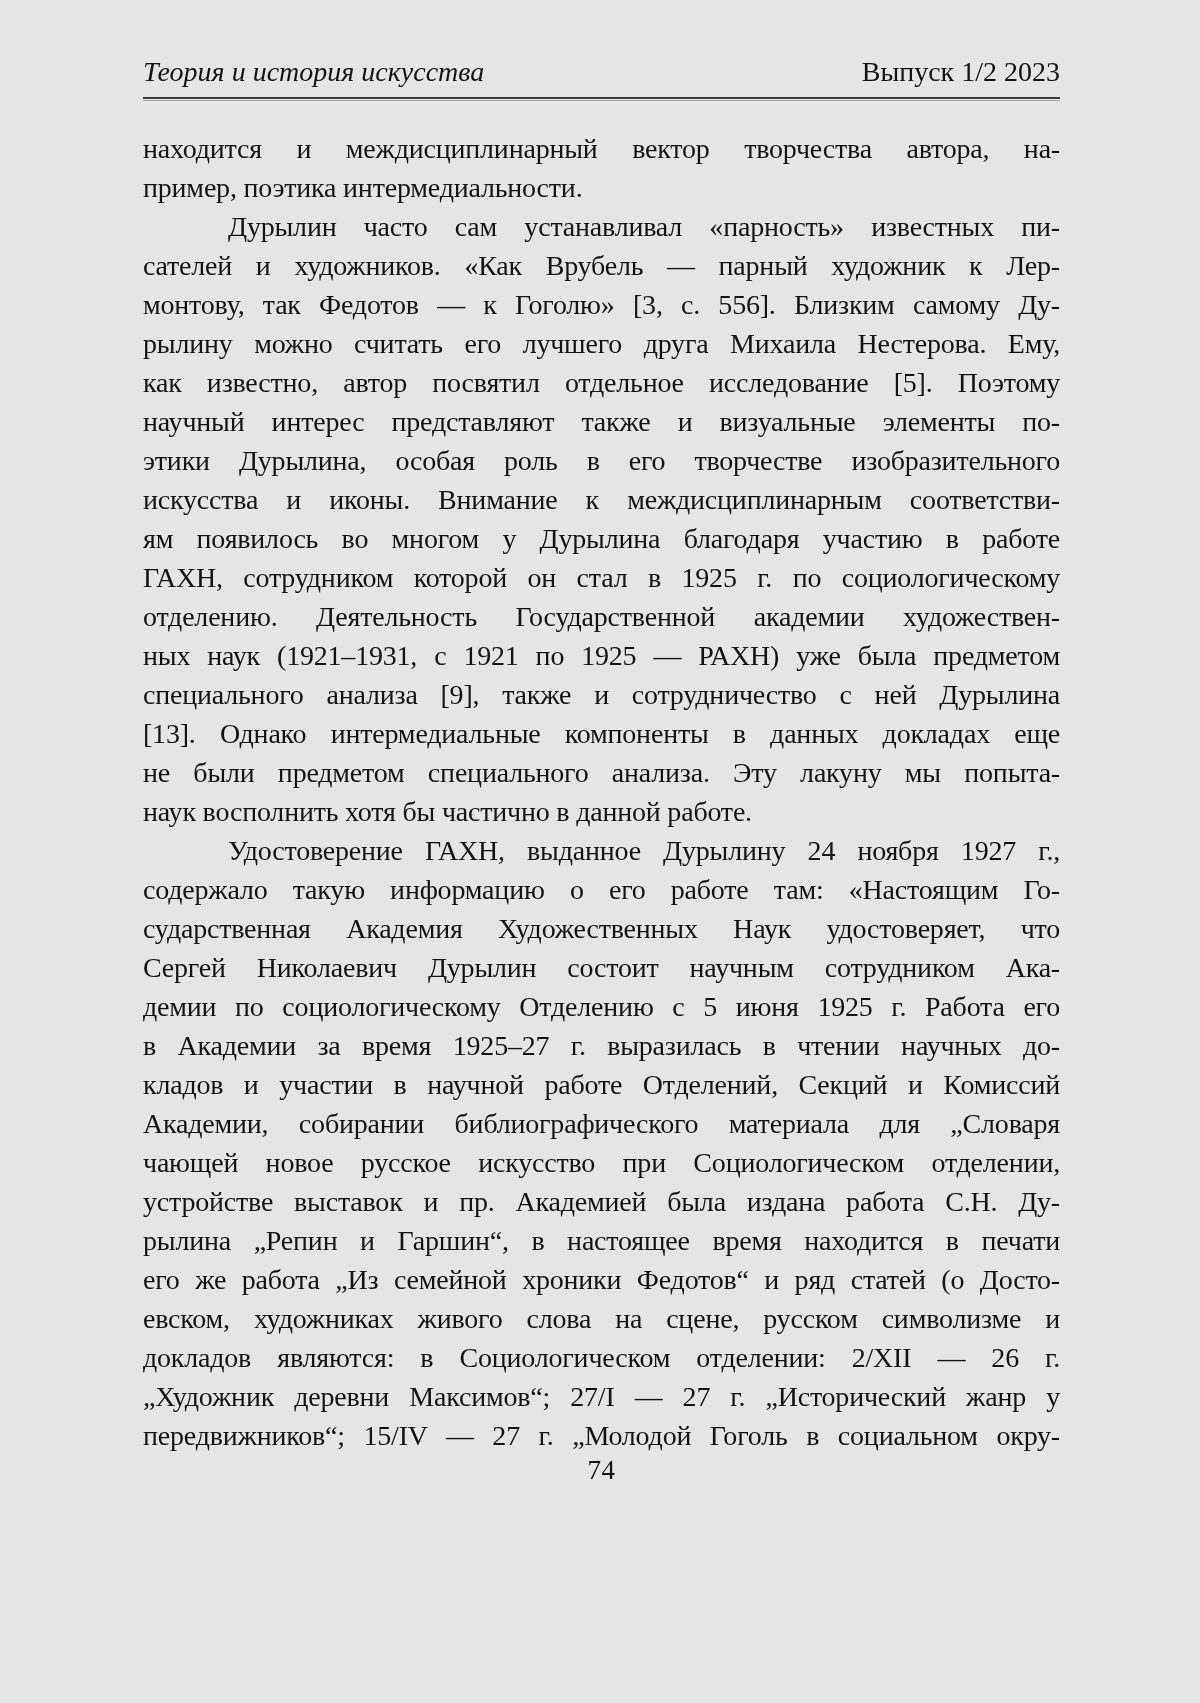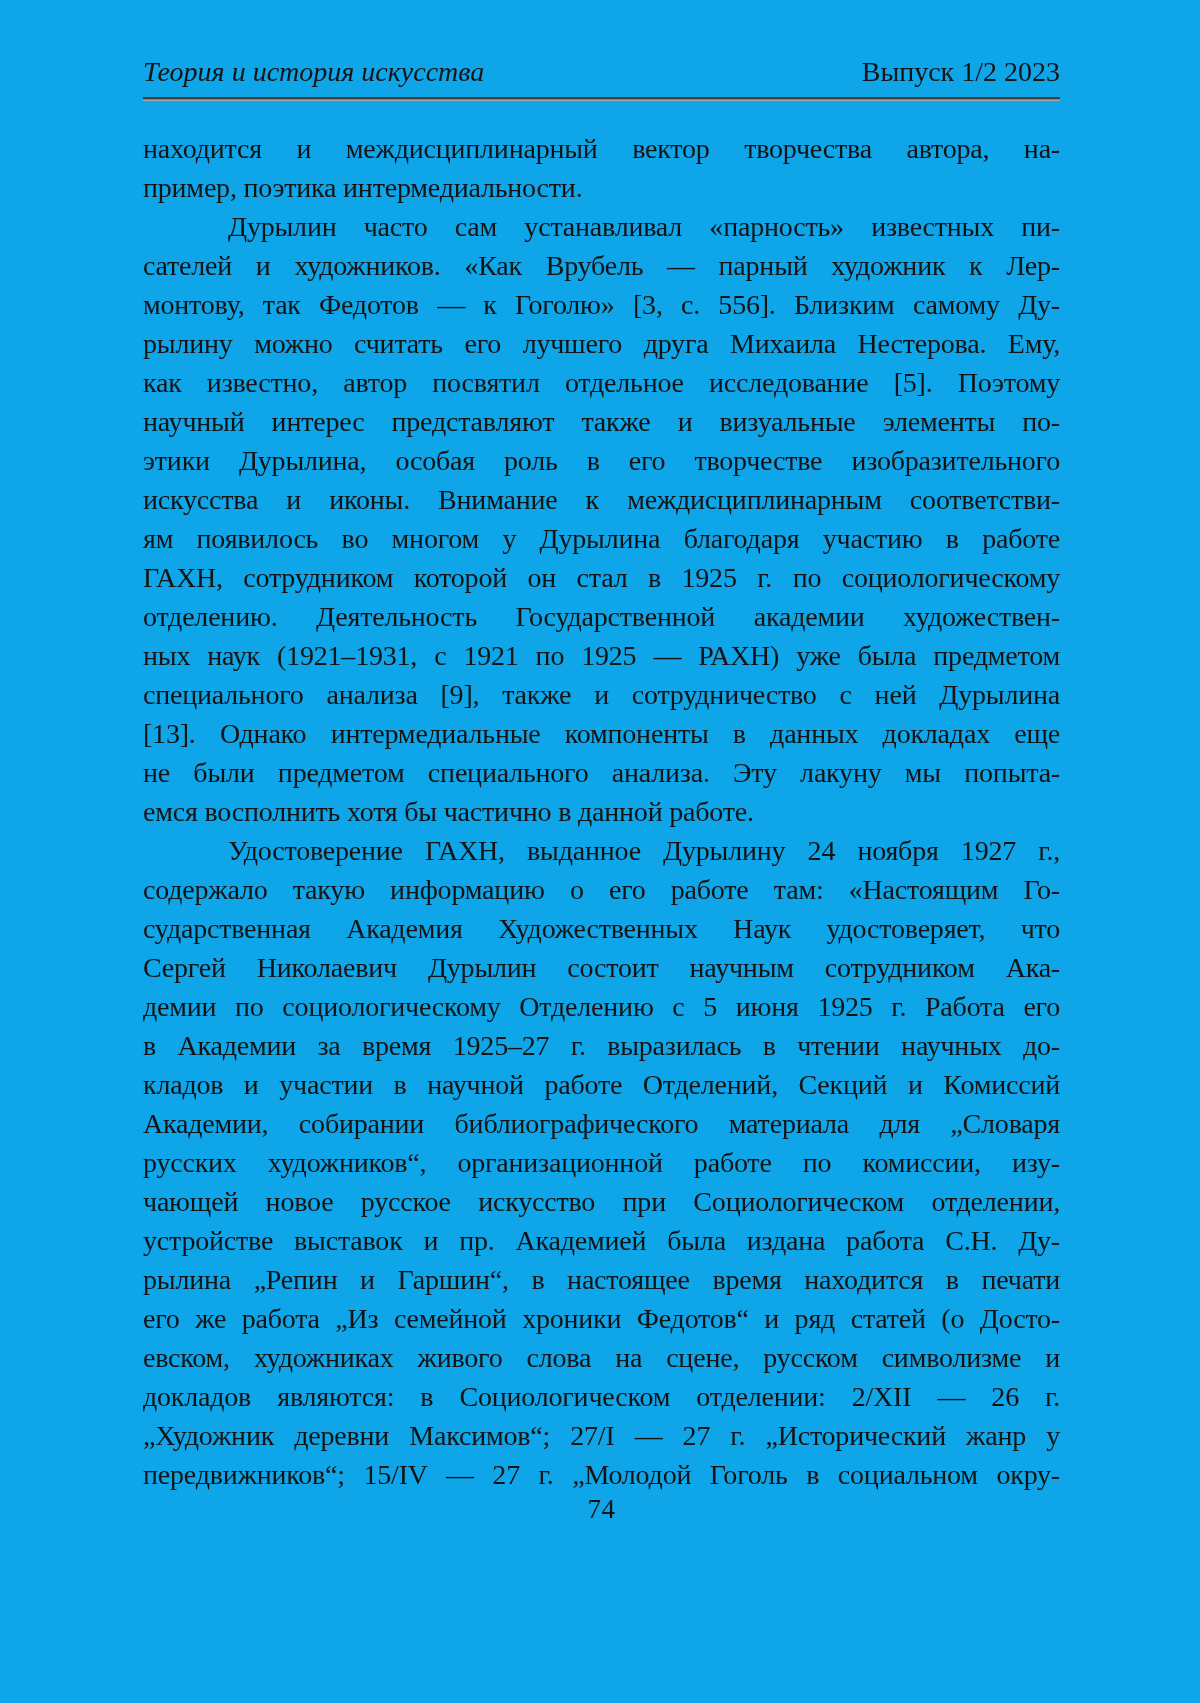--- a/index.html
+++ b/index.html
@@ -12,21 +12,21 @@
     height: 1703px;
     font-family: "Liberation Serif", serif;
     color: #141414;
     overflow: hidden;
   }
   .page {
     box-sizing: border-box;
     width: 1200px;
     height: 1703px;
     padding: 56px 140px 0 143px;
-    background: #0ea5e9;
+    background: #e5e5e5;
   }
   .header {
     display: flex;
     justify-content: space-between;
     align-items: baseline;
     font-size: 28px;
     line-height: 32px;
   }
   .header-left {
     font-style: italic;
@@ -86,30 +86,29 @@
       <div class="line">научный интерес представляют также и визуальные элементы по-</div>
       <div class="line">этики Дурылина, особая роль в его творчестве изобразительного</div>
       <div class="line">искусства и иконы. Внимание к междисциплинарным соответстви-</div>
       <div class="line">ям появилось во многом у Дурылина благодаря участию в работе</div>
       <div class="line">ГАХН, сотрудником которой он стал в 1925 г. по социологическому</div>
       <div class="line">отделению. Деятельность Государственной академии художествен-</div>
       <div class="line">ных наук (1921–1931, с 1921 по 1925 — РАХН) уже была предметом</div>
       <div class="line">специального анализа [9], также и сотрудничество с ней Дурылина</div>
       <div class="line">[13]. Однако интермедиальные компоненты в данных докладах еще</div>
       <div class="line">не были предметом специального анализа. Эту лакуну мы попыта-</div>
-      <div class="line flush">емся восполнить хотя бы частично в данной работе.</div>
+      <div class="line flush">наук восполнить хотя бы частично в данной работе.</div>
       <div class="line indent">Удостоверение ГАХН, выданное Дурылину 24 ноября 1927 г.,</div>
       <div class="line">содержало такую информацию о его работе там: «Настоящим Го-</div>
       <div class="line">сударственная Академия Художественных Наук удостоверяет, что</div>
       <div class="line">Сергей Николаевич Дурылин состоит научным сотрудником Ака-</div>
       <div class="line">демии по социологическому Отделению с 5 июня 1925 г. Работа его</div>
       <div class="line">в Академии за время 1925–27 г. выразилась в чтении научных до-</div>
       <div class="line">кладов и участии в научной работе Отделений, Секций и Комиссий</div>
       <div class="line">Академии, собирании библиографического материала для „Словаря</div>
-      <div class="line">русских художников“, организационной работе по комиссии, изу-</div>
       <div class="line">чающей новое русское искусство при Социологическом отделении,</div>
       <div class="line">устройстве выставок и пр. Академией была издана работа С.Н. Ду-</div>
       <div class="line">рылина „Репин и Гаршин“, в настоящее время находится в печати</div>
       <div class="line">его же работа „Из семейной хроники Федотов“ и ряд статей (о Досто-</div>
       <div class="line">евском, художниках живого слова на сцене, русском символизме и</div>
       <div class="line">докладов являются: в Социологическом отделении: 2/XII — 26 г.</div>
       <div class="line">„Художник деревни Максимов“; 27/I — 27 г. „Исторический жанр у</div>
       <div class="line">передвижников“; 15/IV — 27 г. „Молодой Гоголь в социальном окру-</div>
     </div>
 

